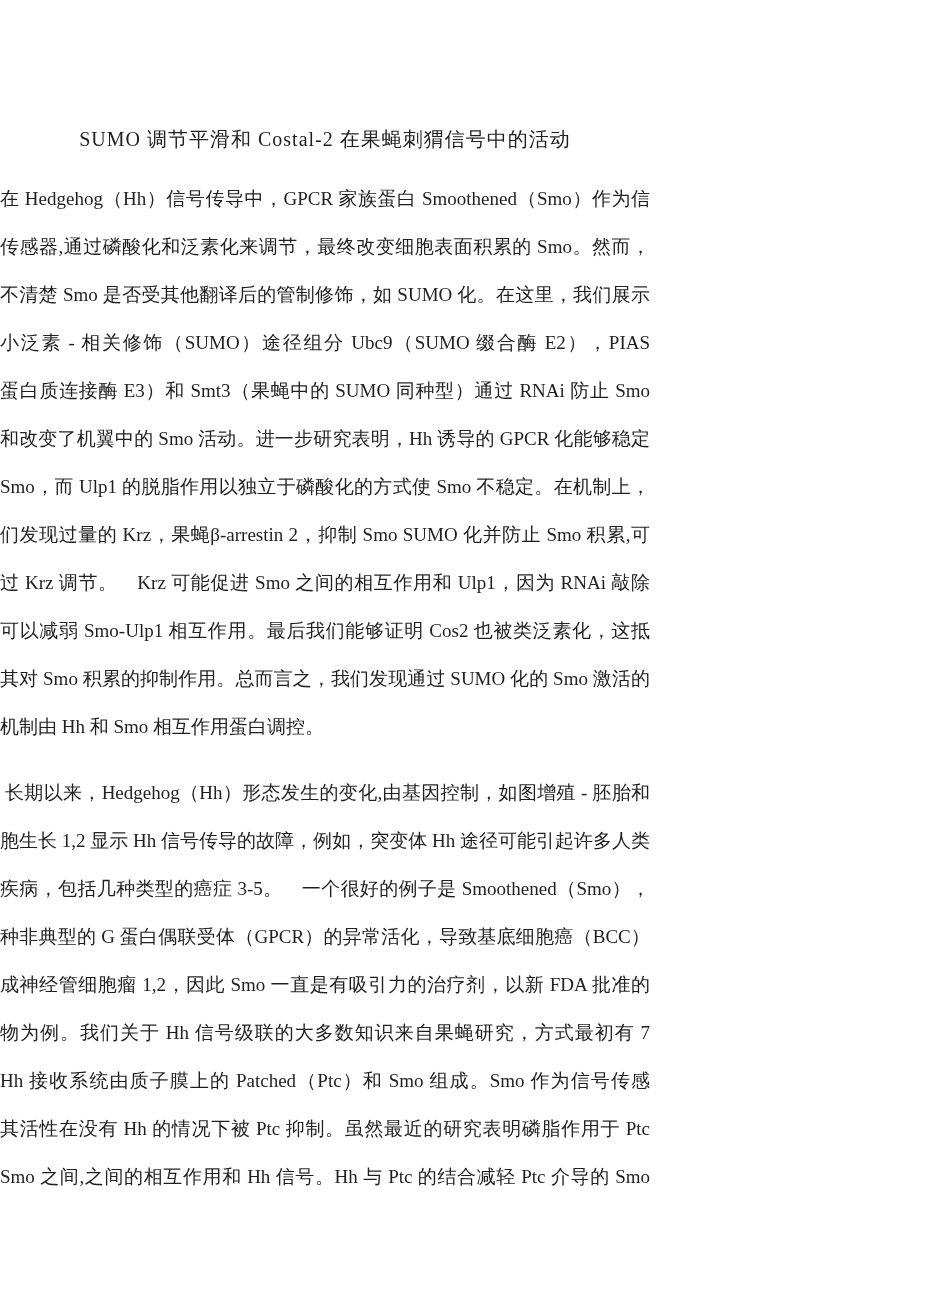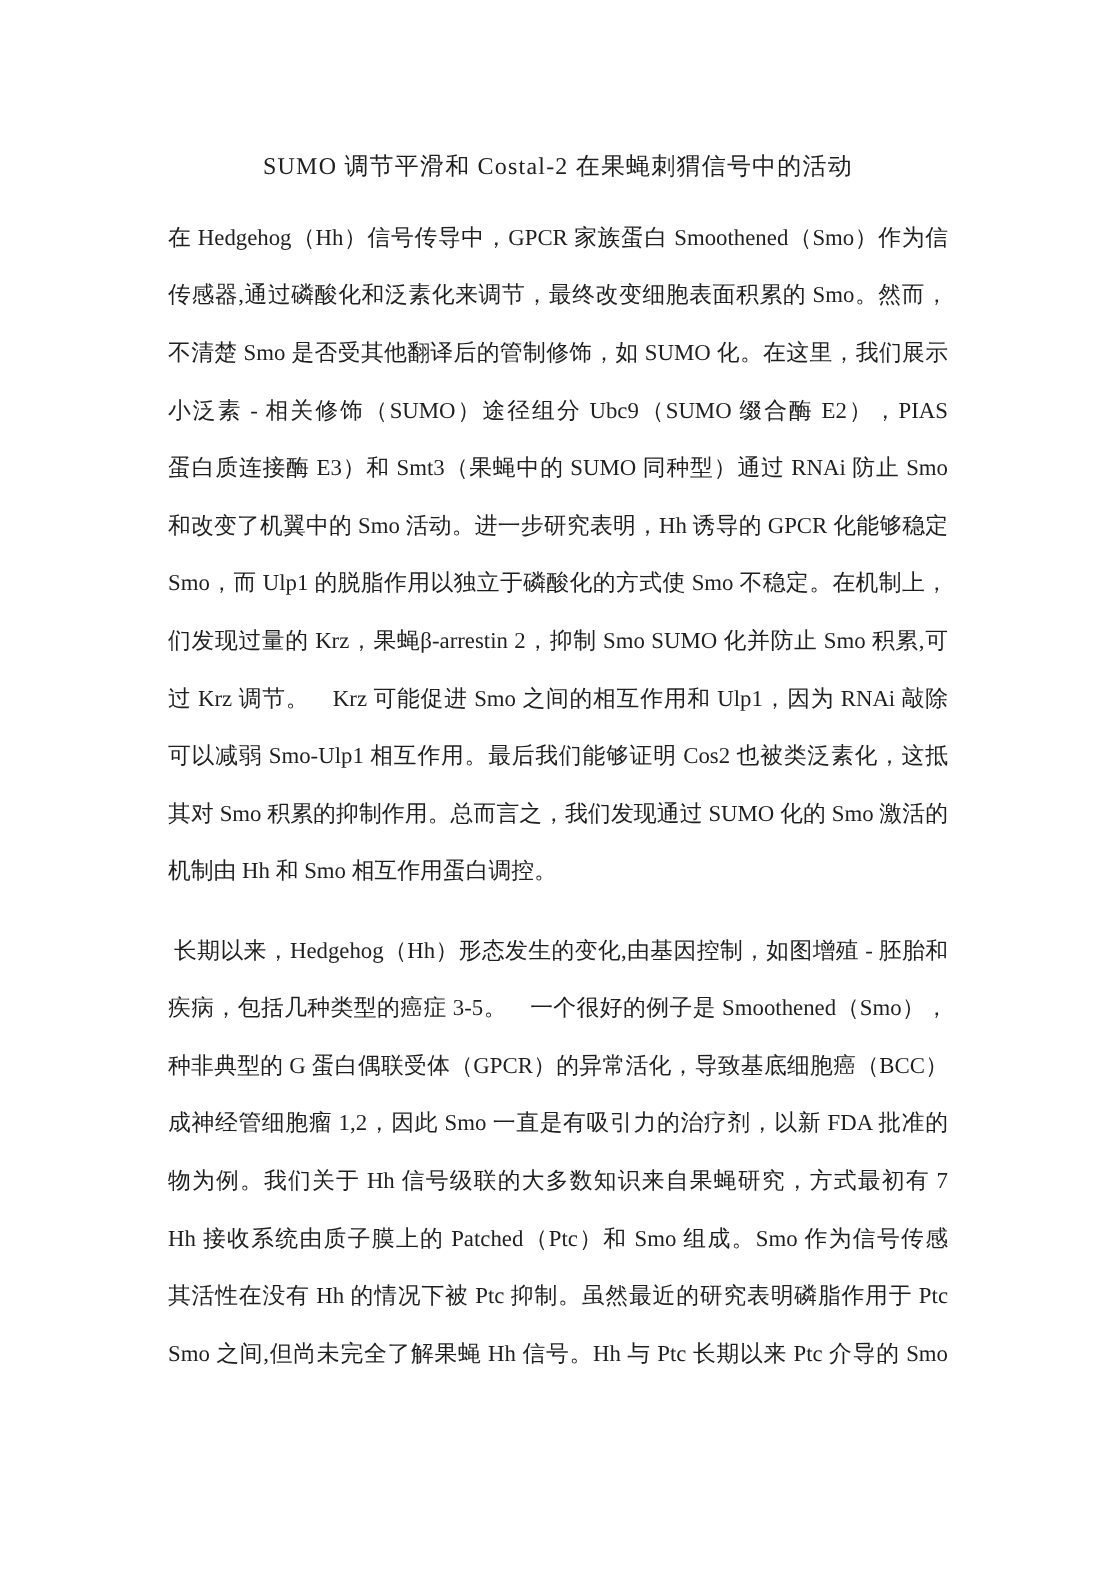--- a/index.html
+++ b/index.html
@@ -21,21 +21,20 @@
   }
   .page {
     position: relative;
     width: 925px;
     height: 1309px;
     background: var(--page-bg);
     overflow: hidden;
   }
   .content {
     width: 650px;
-    margin-left: 140px;
     padding-top: 115px;
   }
   .doc-title {
     font-size: 20px;
     line-height: 48px;
     text-align: center;
     letter-spacing: 1px;
     white-space: nowrap;
   }
   .para {
@@ -77,23 +76,24 @@
       <div class="line">Smo，而 Ulp1 的脱脂作用以独立于磷酸化的方式使 Smo 不稳定。在机制上，我</div>
       <div class="line">们发现过量的 Krz，果蝇β-arrestin 2，抑制 Smo SUMO 化并防止 Smo 积累,可以通</div>
       <div class="line">过 Krz 调节。　Krz 可能促进 Smo 之间的相互作用和 Ulp1，因为 RNAi 敲除 Krz,</div>
       <div class="line">可以减弱 Smo-Ulp1 相互作用。最后我们能够证明 Cos2 也被类泛素化，这抵消了</div>
       <div class="line">其对 Smo 积累的抑制作用。总而言之，我们发现通过 SUMO 化的 Smo 激活的新</div>
       <div class="line last-short">机制由 Hh 和 Smo 相互作用蛋白调控。</div>
     </div>
 
     <div class="para para-intro">
       <div class="line">长期以来，Hedgehog（Hh）形态发生的变化,由基因控制，如图增殖 - 胚胎和细</div>
+      <div class="line">胞生长 1,2 显示 Hh 信号传导的故障，例如，突变体 Hh 途径可能引起许多人类</div>
       <div class="line">疾病，包括几种类型的癌症 3-5。　一个很好的例子是 Smoothened（Smo），一</div>
       <div class="line">种非典型的 G 蛋白偶联受体（GPCR）的异常活化，导致基底细胞癌（BCC）合</div>
       <div class="line">成神经管细胞瘤 1,2，因此 Smo 一直是有吸引力的治疗剂，以新 FDA 批准的药</div>
       <div class="line">物为例。我们关于 Hh 信号级联的大多数知识来自果蝇研究，方式最初有 7 种。</div>
       <div class="line">Hh 接收系统由质子膜上的 Patched（Ptc）和 Smo 组成。Smo 作为信号传感器，</div>
       <div class="line">其活性在没有 Hh 的情况下被 Ptc 抑制。虽然最近的研究表明磷脂作用于 Ptc 和</div>
-      <div class="line">Smo 之间,但尚未完全了解果蝇 Hh 信号。Hh 与 Ptc 长期以来 Ptc 介导的 Smo</div>
+      <div class="line">Smo 之间,之间的相互作用和 Hh 信号。Hh 与 Ptc 的结合减轻 Ptc 介导的 Smo</div>
     </div>
 
   </div>
 </div>
 
 </body></html>

